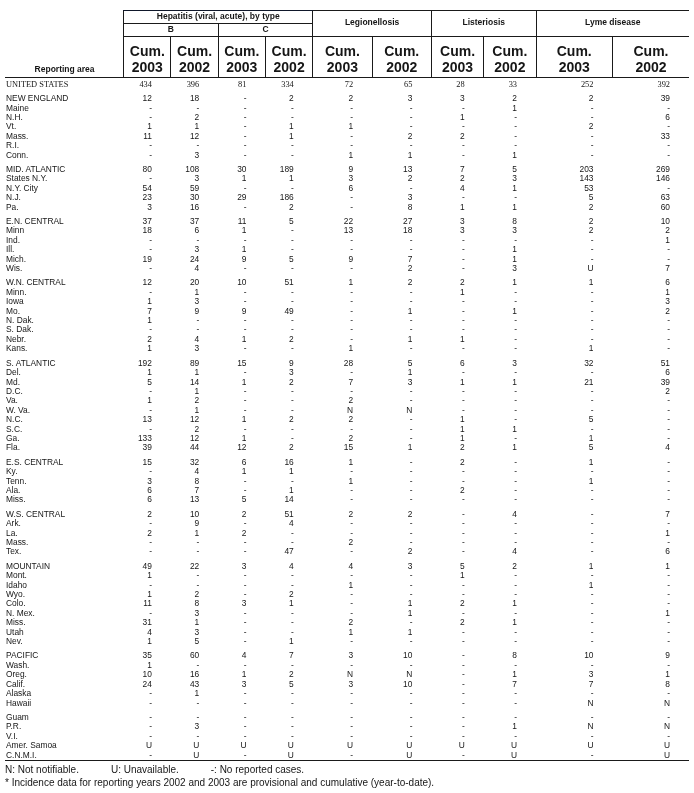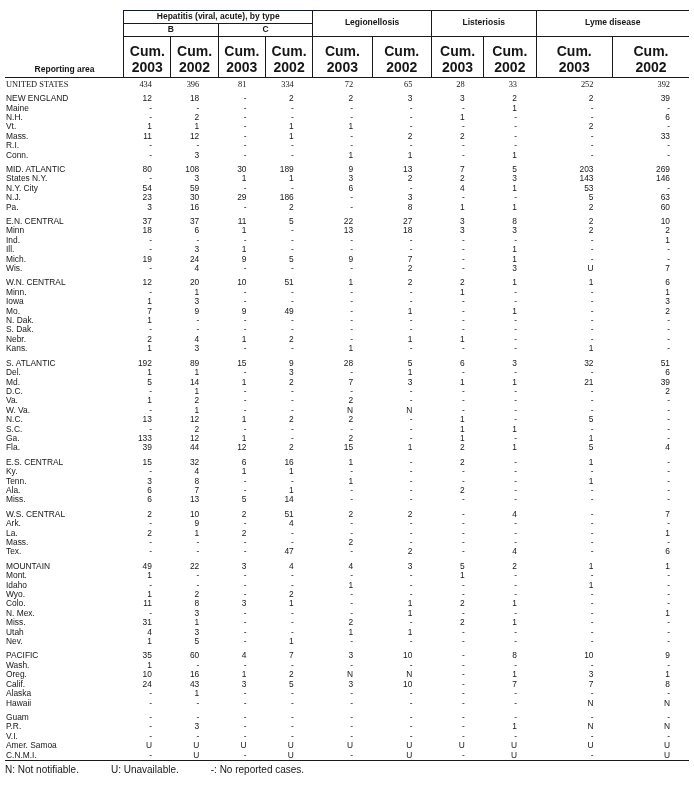--- a/index.html
+++ b/index.html
@@ -1071,15 +1071,16 @@
           <td class="num">-</td>
           <td class="num">U</td>
         </tr>
       </tbody>
   </table>
 
   <div class="footnotes">
     <div class="legend">
       <span class="seg">N: Not notifiable.</span><span class="seg">U: Unavailable.</span><span class="seg">-: No reported cases.</span>
     </div>
+    <div>* Incidence data for reporting years 2002 and 2003 are provisional and cumulative (year-to-date).</div>
   </div>
 
 </div>
 
 </body></html>

